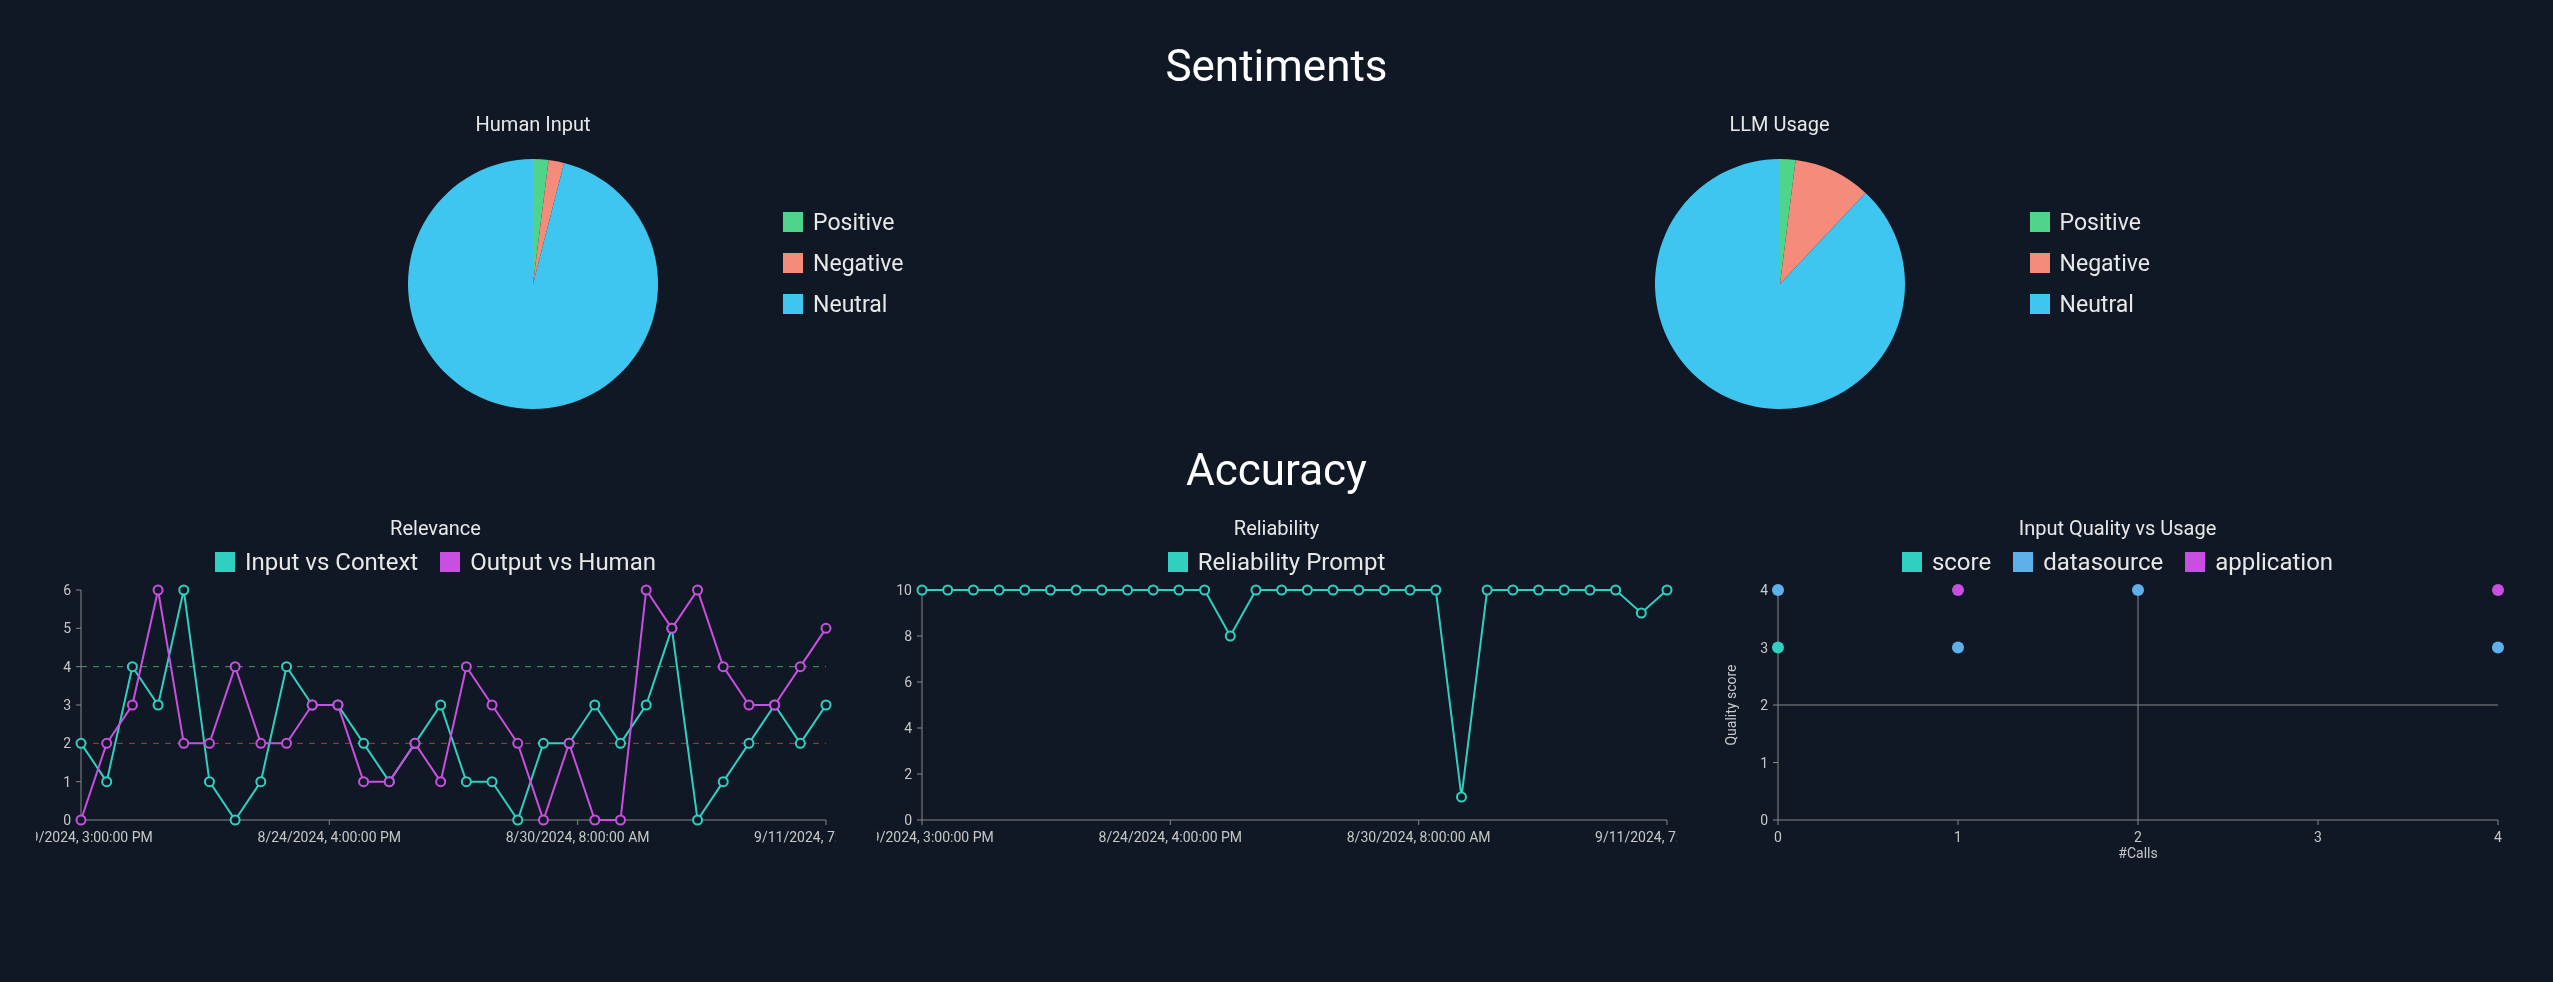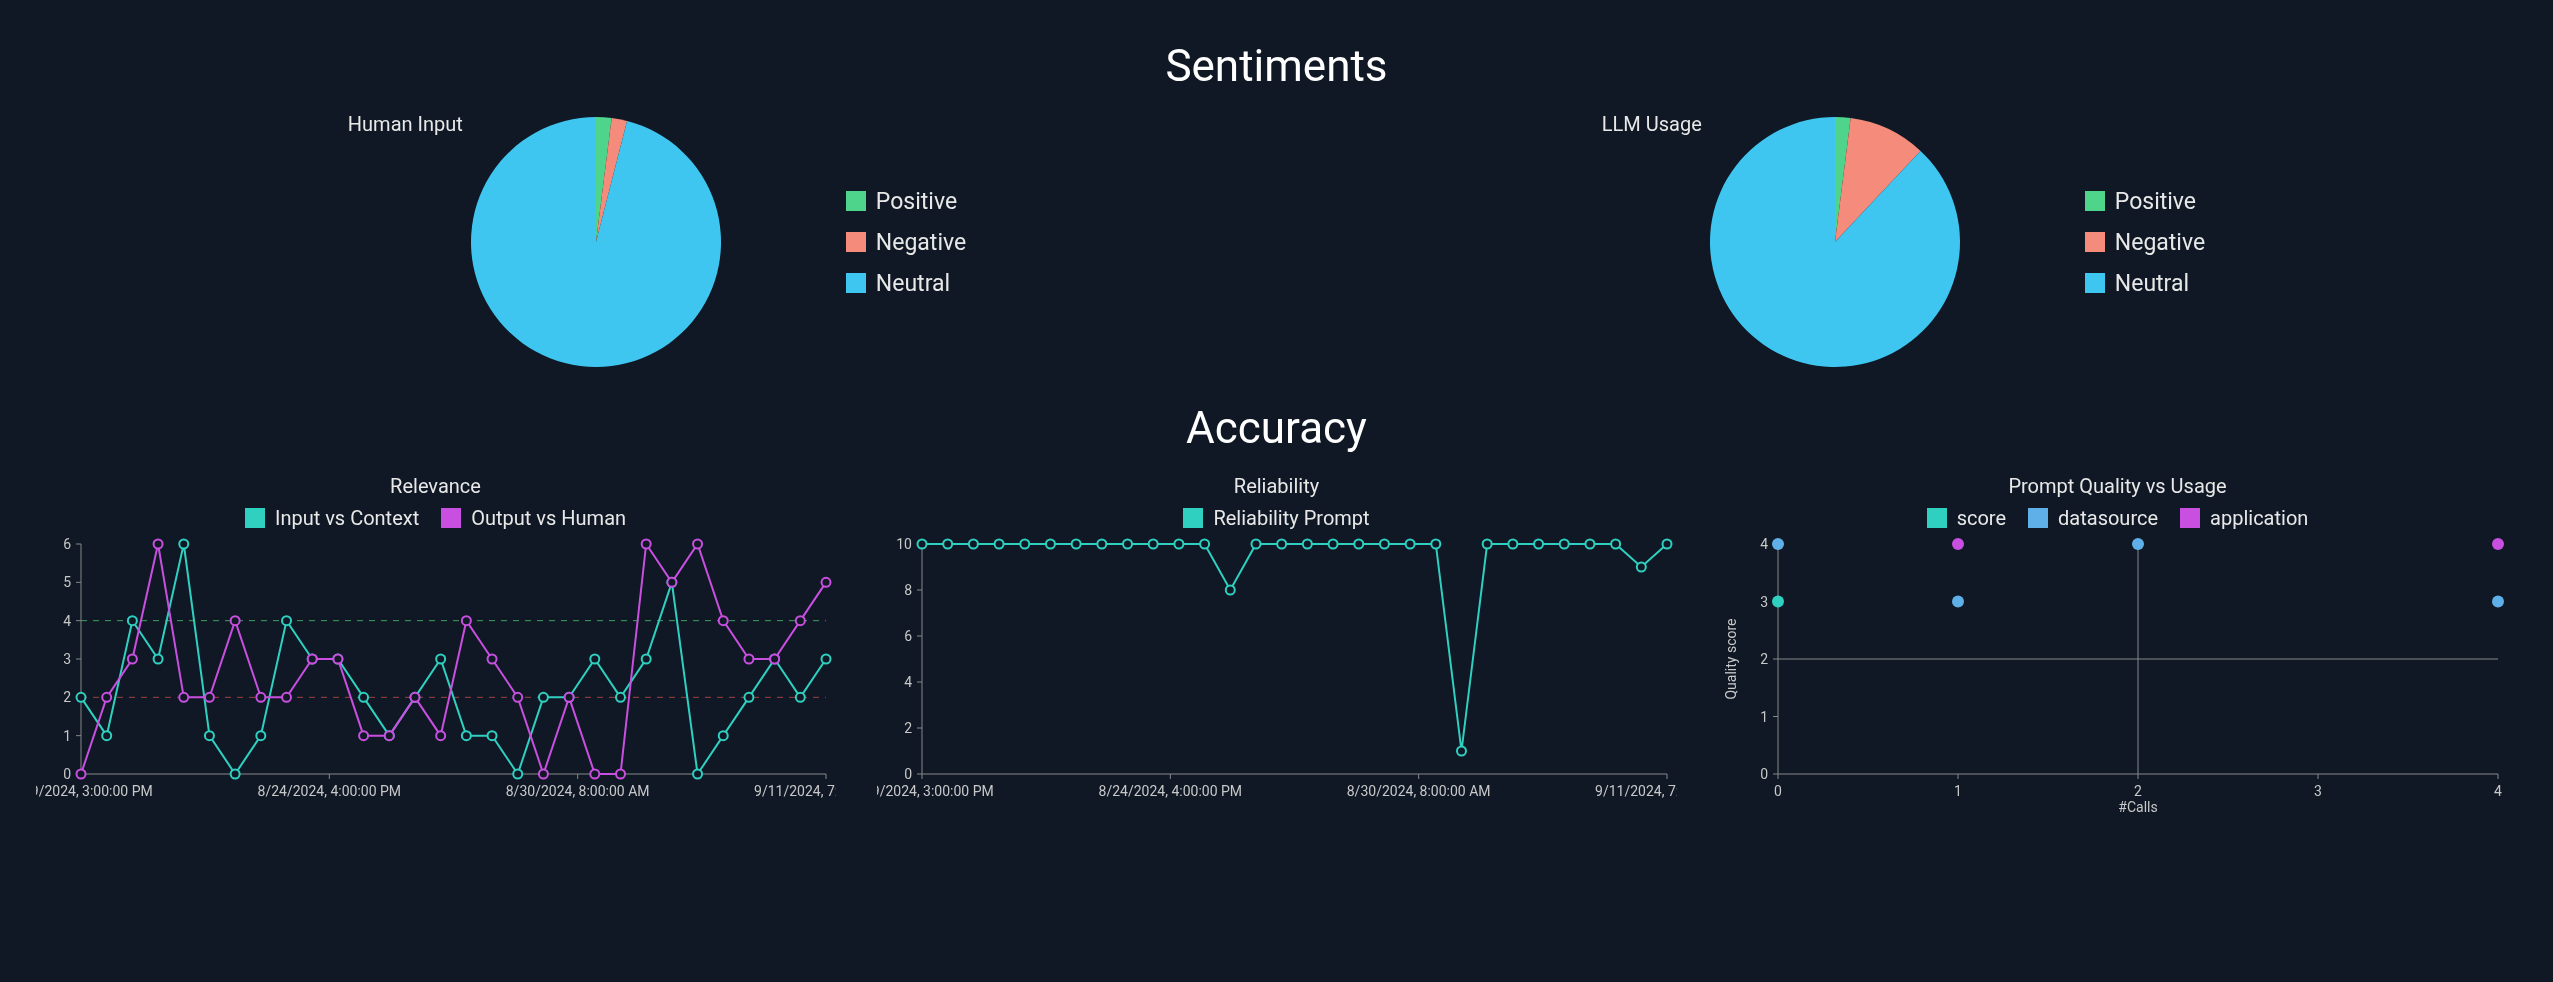--- a/index.html
+++ b/index.html
@@ -24,23 +24,23 @@
     align-items: center;
     margin-bottom: 30px;
   }
   .pie-block {
     display: flex;
     align-items: center;
     gap: 120px;
   }
   .pie-wrap {
     display: flex;
-    flex-direction: row;
-    align-items: flex-start;
-    gap: 3px;
+    flex-direction: column;
+    align-items: center;
+    gap: 18px;
   }
   .pie-title {
     font-size: 20px;
     color: #e8e8e8;
   }
   .legend {
     display: flex;
     flex-direction: column;
     gap: 14px;
   }
@@ -69,21 +69,21 @@
   .chart-title {
     font-size: 20px;
     color: #e8e8e8;
     margin-bottom: 8px;
   }
   .chart-legend {
     display: flex;
     gap: 22px;
     margin-bottom: 4px;
   }
-  .chart-legend .legend-item { font-size: 20px; }
+  .chart-legend .legend-item { font-size: 24px; }
   svg text {
     fill: #c8c8c8;
     font-size: 14px;
     font-family: inherit;
   }
   .threshold {
     stroke-dasharray: 6 6;
     stroke-width: 1;
   }
   .ylabel-rot {
@@ -316,21 +316,21 @@
         <circle cx="661.551724137931" cy="10" r="4.5" stroke="#2fd0c0" fill="#0f1824" stroke-width="2"></circle>
         <circle cx="687.2413793103448" cy="10" r="4.5" stroke="#2fd0c0" fill="#0f1824" stroke-width="2"></circle>
         <circle cx="712.9310344827586" cy="10" r="4.5" stroke="#2fd0c0" fill="#0f1824" stroke-width="2"></circle>
         <circle cx="738.6206896551724" cy="10" r="4.5" stroke="#2fd0c0" fill="#0f1824" stroke-width="2"></circle>
         <circle cx="764.3103448275863" cy="33" r="4.5" stroke="#2fd0c0" fill="#0f1824" stroke-width="2"></circle>
         <circle cx="790" cy="10" r="4.5" stroke="#2fd0c0" fill="#0f1824" stroke-width="2"></circle>
       </svg>
   </div>
 
   <div class="chart-block">
-    <div class="chart-title">Prompt Quality vs Usage</div>
+    <div class="chart-title">Input Quality vs Usage</div>
     <div class="chart-legend">
       <div class="legend-item">
           <span class="swatch" style="background:#2fd0c0"></span>
           <span>score</span>
         </div>
       <div class="legend-item">
           <span class="swatch" style="background:#5fb0e8"></span>
           <span>datasource</span>
         </div>
       <div class="legend-item">

